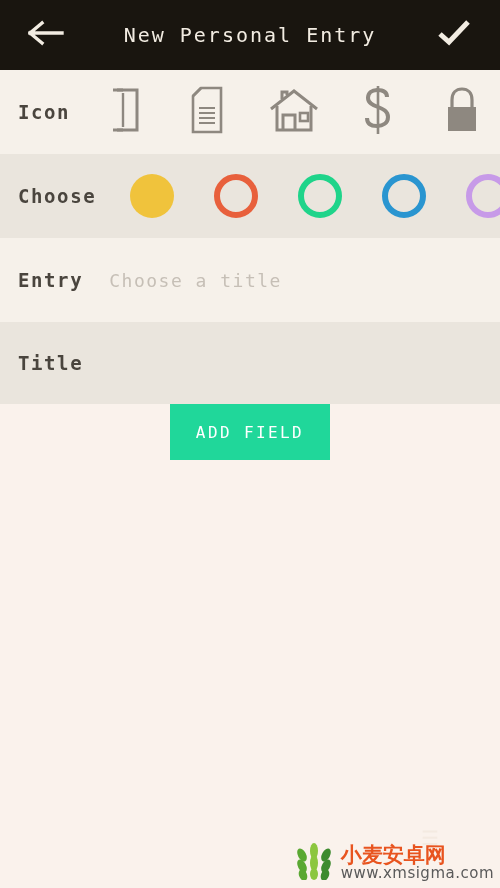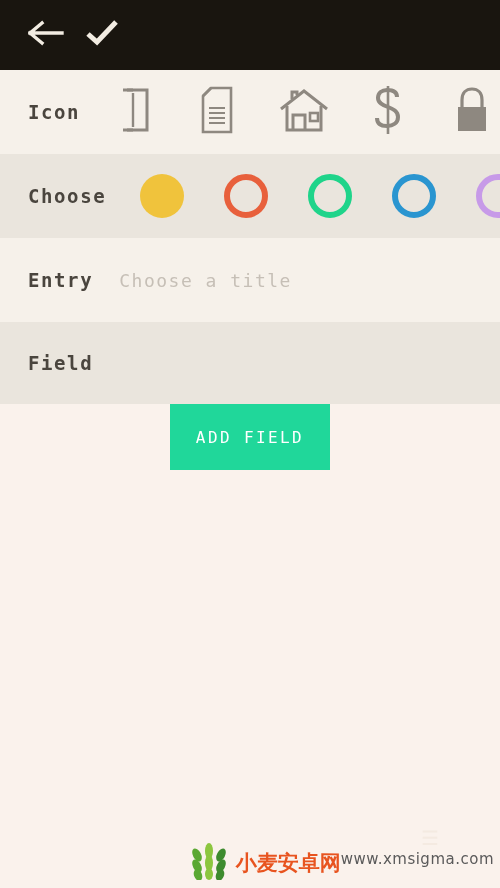--- a/index.html
+++ b/index.html
@@ -36,21 +36,21 @@
     font-size: 20px;
     letter-spacing: 2.0px;
     font-family: "DejaVu Sans Mono", "Liberation Mono", monospace;
     white-space: nowrap;
   }
 
   
   .row {
     display: flex;
     align-items: center;
-    padding-left: 28px;
+    padding-left: 18px;
     position: relative;
     overflow: hidden;
   }
   .row-light { background: #f6f1ea; }
   .row-dark  { background: #eae5dd; }
 
   .row-label {
     color: #4a453e;
     font-size: 19px;
     font-weight: bold;
@@ -118,21 +118,21 @@
 
   
   .btn-wrap {
     background: #faf2ec;
     padding-top: 0;
     display: flex;
     justify-content: center;
   }
   .add-field-btn {
     width: 160px;
-    height: 66px;
+    height: 56px;
     background: #20d79a;
     color: #ffffff;
     border: none;
     font-size: 16px;
     letter-spacing: 2.4px;
     font-family: "DejaVu Sans Mono", "Liberation Mono", monospace;
     display: flex;
     align-items: center;
     justify-content: center;
     cursor: pointer;
@@ -158,21 +158,21 @@
   
   .watermark {
     position: absolute;
     right: 6px;
     bottom: 4px;
     display: flex;
     align-items: center;
     gap: 6px;
     pointer-events: none;
   }
-  .wm-text { display: flex; flex-direction: row; line-height: 1.05; }
+  .wm-text { display: flex; flex-direction: column; line-height: 1.05; }
   .wm-cn {
     font-family: "DejaVu Sans", "Liberation Sans", sans-serif;
     font-size: 21px;
     font-weight: bold;
     color: #e8541f;
     letter-spacing: 0px;
   }
   .wm-url {
     font-family: "DejaVu Sans", "Liberation Sans", sans-serif;
     font-size: 15px;
@@ -187,20 +187,21 @@
 
   <div class="appbar">
     <div class="appbar-btn">
       <span>
         <svg width="36" height="26" viewBox="0 0 36 26" aria-hidden="true">
           <path d="M2 13 L14 3 M2 13 L14 23 M2 13 H34" stroke="#f2ece2" stroke-width="3.4" fill="none" stroke-linecap="square" stroke-linejoin="miter"></path>
         </svg>
       </span>
     </div>
 
+    <div class="appbar-title">New Personal Entry</div>
 
     <div class="appbar-btn">
       <span>
         <svg width="34" height="28" viewBox="0 0 34 28" aria-hidden="true">
           <path d="M3 15 L12 23 L31 3" stroke="#f2ece2" stroke-width="5" fill="none" stroke-linecap="butt" stroke-linejoin="miter"></path>
         </svg>
       </span>
     </div>
   </div>
 
@@ -284,21 +285,21 @@
       </div>
     </div>
   </div>
 
   <div class="row row-light row-title">
     <div class="row-label">Entry</div>
     <div class="input-fake">Choose a title</div>
   </div>
 
   <div class="row row-dark row-field">
-    <div class="row-label">Field</div>
+    <div class="row-label">Title</div>
   </div>
 
   <div class="btn-wrap">
     <div class="add-field-btn">ADD FIELD</div>
   </div>
 
   <div class="body-fill"></div>
 
   <div class="fab-ghost">☰</div>
 

